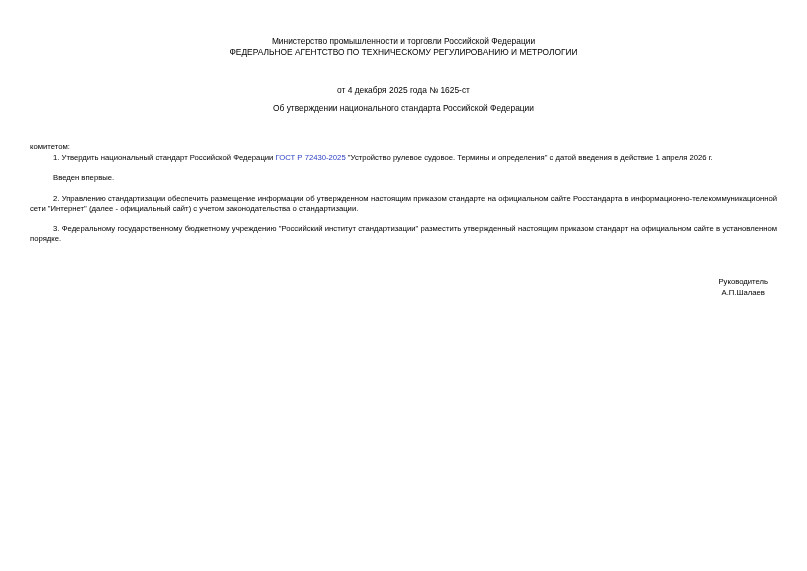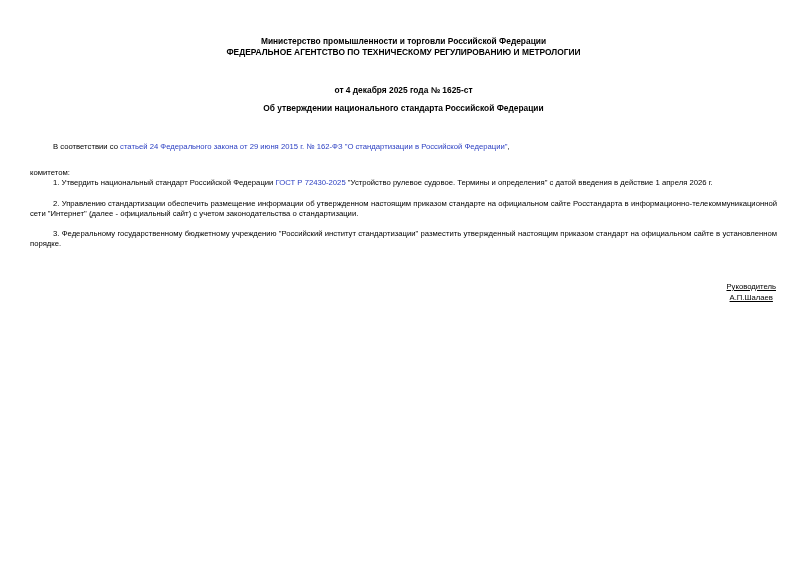--- a/index.html
+++ b/index.html
@@ -15,21 +15,21 @@
     padding: 36px 30px 0 30px;
     background: #ffffff;
     color: #000000;
     font-family: "Liberation Sans", sans-serif;
     font-size: 7.7px;
     line-height: 10.5px;
     overflow: hidden;
   }
   .doc-header {
     text-align: center;
-    font-weight: bold;
+    font-weight: normal;
     font-size: 8.4px;
     line-height: 11px;
   }
   .h-line { margin: 0; }
   .doc-type { margin-top: 6px; }
   .doc-date { margin-top: 27px; }
   .doc-title { margin-top: 7px; }
   .doc-body { margin-top: 28px; }
   .para { margin: 0; }
   .indent { text-indent: 23px; }
@@ -40,46 +40,45 @@
   .item-2 { margin-top: 10px; }
   .item-3 { margin-top: 9px; }
   .item-4 { margin-top: 10px; }
   .link {
     color: #2b3fc2;
     text-decoration: none;
     cursor: pointer;
   }
   .signature {
     width: max-content;
-    margin: 31px 1px 0 auto;
+    margin: 31px 9px 0 auto;
     text-align: center;
     line-height: 11px;
-    text-decoration: underline;
   }
 </style>
 </head>
 <body>
 
 <div class="page">
 
   <div class="doc-header">
     <div class="h-line">Министерство промышленности и торговли Российской Федерации</div>
     <div class="h-line">ФЕДЕРАЛЬНОЕ АГЕНТСТВО ПО ТЕХНИЧЕСКОМУ РЕГУЛИРОВАНИЮ И МЕТРОЛОГИИ</div>
     <div class="h-line doc-date">от 4 декабря 2025 года № 1625-ст</div>
     <div class="h-line doc-title">Об утверждении национального стандарта Российской Федерации</div>
   </div>
 
   <div class="doc-body">
 
-    <p class="para indent"><span>В соответствии со </span><a class="link">статьей 24 Федерального закона от 29 июня 2015 г. № 162-ФЗ "О стандартизации в Российской Федерации"</a><span>,</span></p>
 
     <p class="para order-word">комитетом:</p>
 
     <p class="para indent item-first"><span>1. Утвердить национальный стандарт Российской Федерации </span><a class="link">ГОСТ Р 72430-2025</a><span> "Устройство рулевое судовое. Термины и определения" с датой введения в действие 1 апреля 2026 г.</span></p>
 
+    <p class="para indent introduced">Введен впервые.</p>
 
     <p class="para indent justify item-2">2. Управлению стандартизации обеспечить размещение информации об утвержденном настоящим приказом стандарте на официальном сайте Росстандарта в информационно-телекоммуникационной сети "Интернет" (далее - официальный сайт) с учетом законодательства о стандартизации.</p>
 
     <p class="para indent justify item-3">3. Федеральному государственному бюджетному учреждению "Российский институт стандартизации" разместить утвержденный настоящим приказом стандарт на официальном сайте в установленном порядке.</p>
 
 
     <div class="signature">
       <div>Руководитель</div>
       <div>А.П.Шалаев</div>
     </div>

